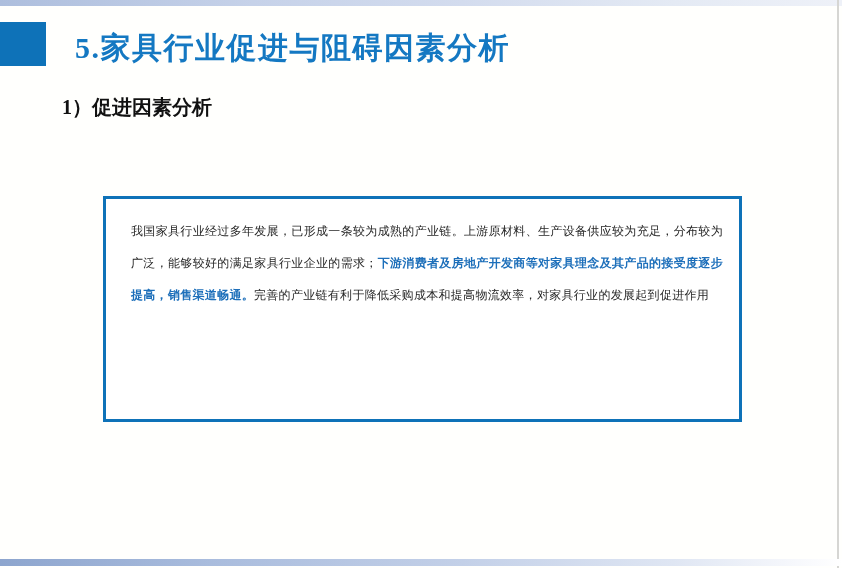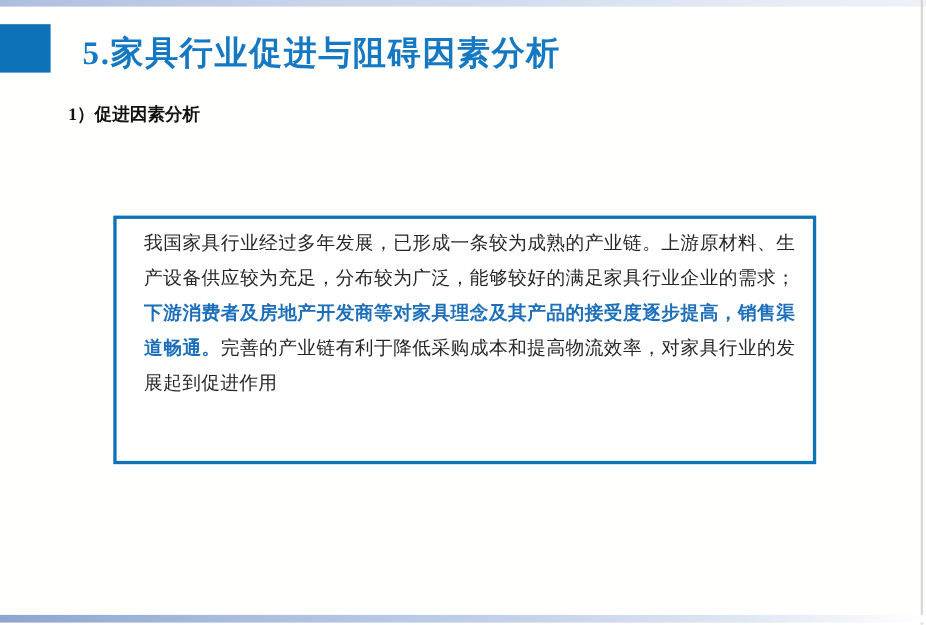--- a/index.html
+++ b/index.html
@@ -28,38 +28,38 @@
     background: var(--accent-blue, #0e72b8);
   }
   .slide-title {
     position: absolute; left: 75px; top: 28px; width: 700px;
     font-size: 30px; font-weight: bold; letter-spacing: 1.5px;
     color: var(--title-blue, #1478c2);
     white-space: nowrap;
   }
   .slide-subtitle {
     position: absolute; left: 62px; top: 94px; width: 500px;
-    font-size: 16px; font-weight: bold; color: #111111;
+    font-size: 20px; font-weight: bold; color: #111111;
     white-space: nowrap;
   }
   .info-card {
     position: absolute; left: 103px; top: 196px; width: 639px; height: 226px;
     background: #ffffff;
     border: 3px solid var(--accent-blue, #0e72b8);
   }
   .card-header {
     margin: 5px 6px 0 6px; height: 32px;
     background: var(--accent-blue, #0e72b8);
     color: #ffffff; font-size: 19px; font-weight: bold;
     display: flex; align-items: center; justify-content: center;
     letter-spacing: 1px;
   }
   .card-body {
-    margin: 6px 22px 0 25px; width: 592px;
-    font-size: 17px; line-height: 32px; letter-spacing: 0.3px;
+    margin: 16px 22px 0 25px; width: 592px;
+    font-size: 12px; line-height: 32px; letter-spacing: 0.3px;
     color: var(--body-text, #262626);
     text-align: justify;
   }
   .card-body .highlight {
     color: var(--body-blue, #1d6fba);
     font-weight: bold;
   }
   .bottom-bar {
     position: absolute; left: 0; top: 559px; width: 842px; height: 7px;
     background: linear-gradient(to right, #8da5ce 0%, #a9bcdd 25%, #c3d0e8 55%, #dfe6f3 80%, #f4f6fb 93%, #ffffff 100%);

